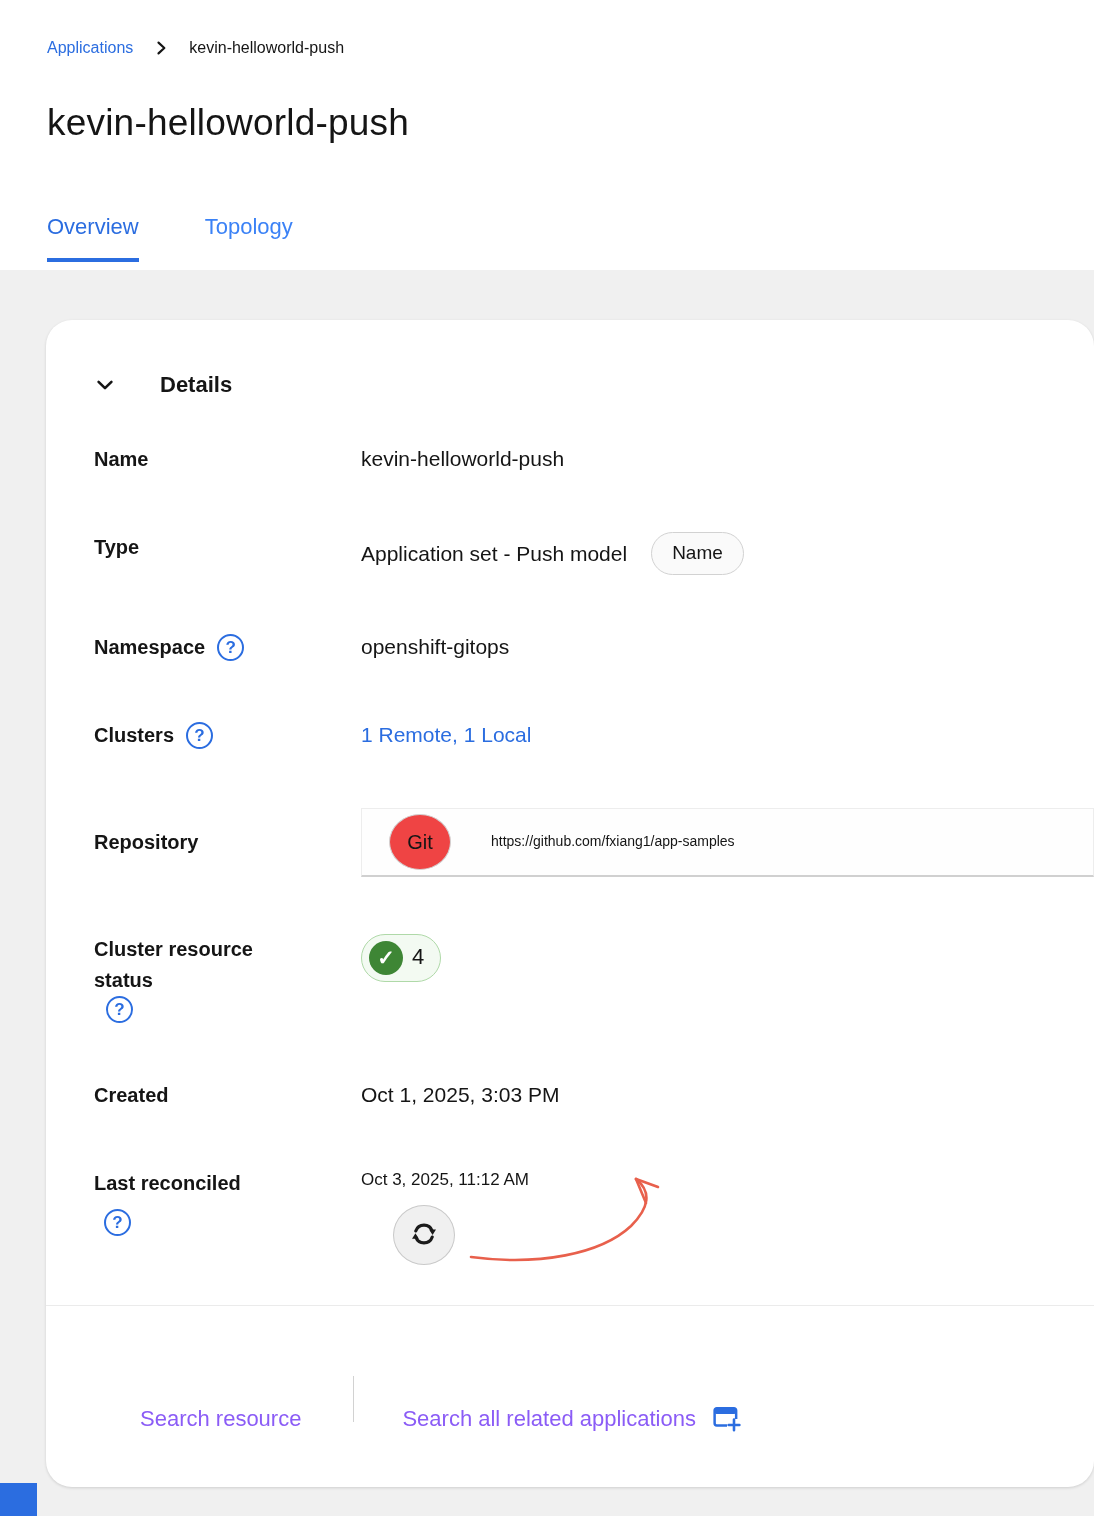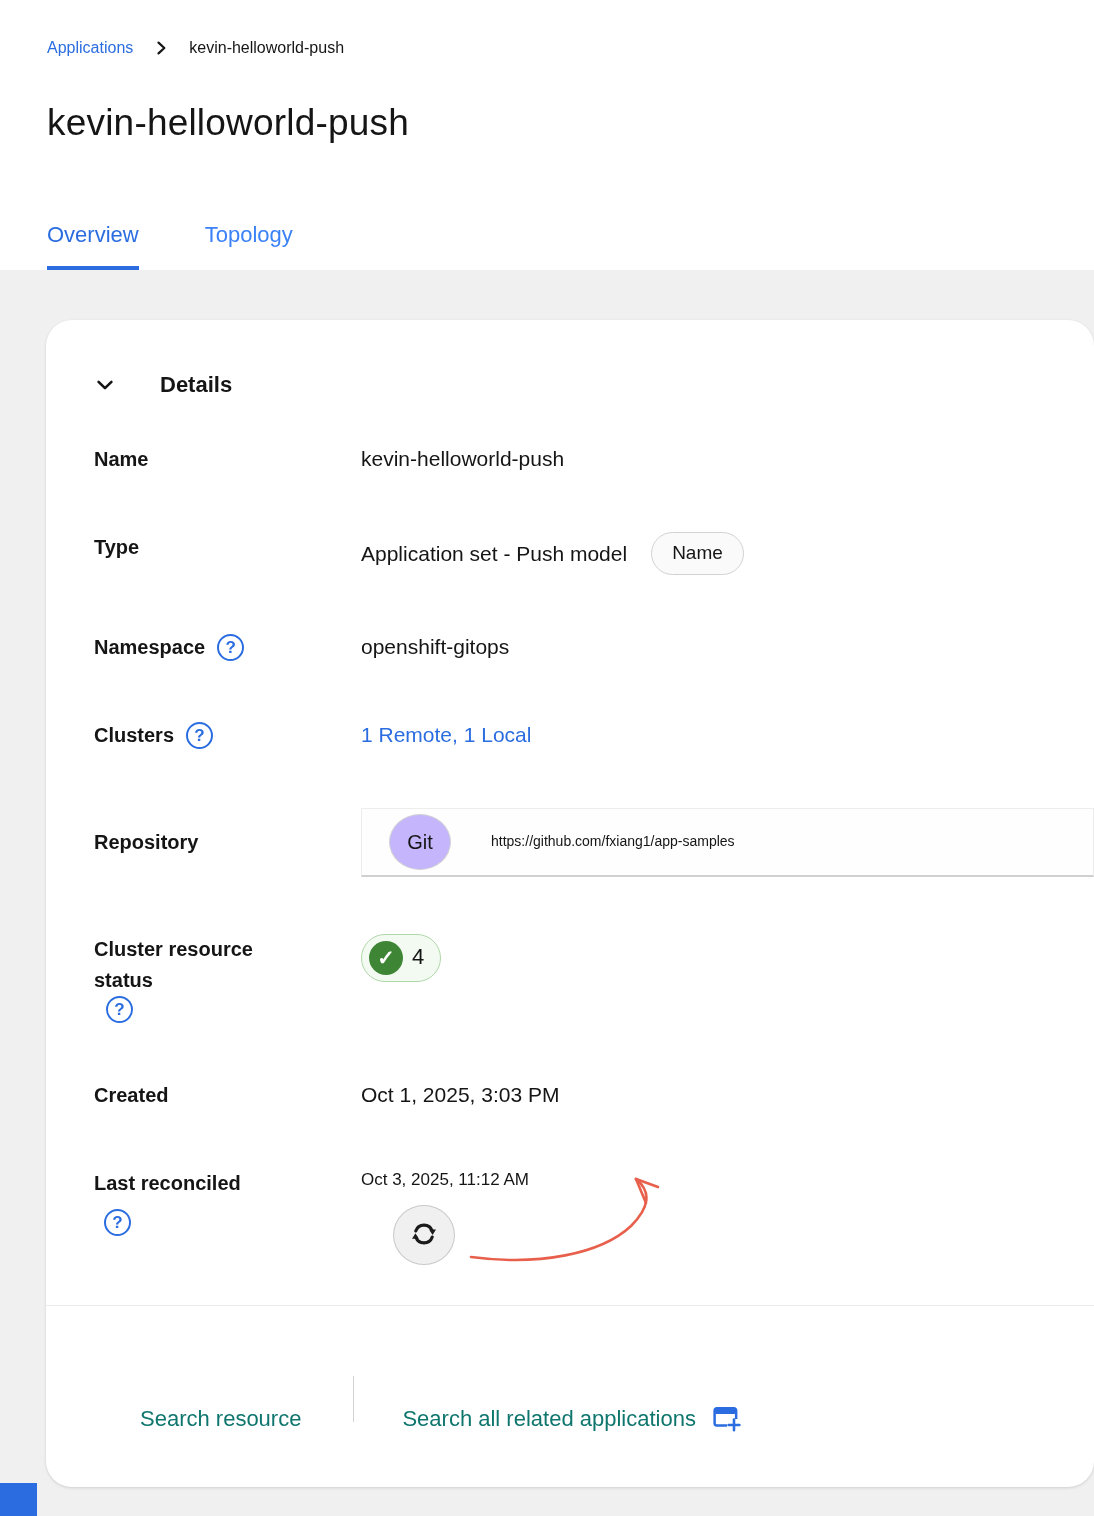--- a/index.html
+++ b/index.html
@@ -9,21 +9,21 @@
     color: #151515;
     background: #ffffff;
   }
   
   .header { background: #ffffff; height: 270px; padding: 38px 0 0 47px; position: relative; }
   .breadcrumb { display: flex; align-items: center; font-size: 16px; }
   .breadcrumb a { color: #2b6de0; text-decoration: none; cursor: pointer; }
   .crumb-sep { display: inline-flex; margin: 0 18px; }
   .crumb-current { color: #151515; }
   .page-title { margin-top: 44px; font-size: 37px; font-weight: 500; letter-spacing: 0.2px; color: #151515; }
-  .tabs { position: absolute; bottom: 0; left: 47px; display: flex; }
+  .tabs { position: absolute; bottom: 8px; left: 47px; display: flex; }
   .tab { font-size: 22px; padding-bottom: 22px; margin-right: 66px; cursor: pointer; color: #3b82f6; position: relative; }
   .tab.active { color: #2b6de0; }
   .tab.active::after { content: ""; position: absolute; left: 0; right: 0; bottom: 0; height: 4px; background: #2b6de0; }
   
   .content { background: #f0f0f0; height: 1246px; padding-top: 50px; overflow: hidden; }
   .card {
     background: #ffffff; margin-left: 46px; width: calc(100% - 46px);
     box-shadow: 0 1px 3px rgba(3,3,3,0.14); padding: 52px 0 0 48px; border-radius: 26px;
   }
   
@@ -50,21 +50,21 @@
     border: 1px solid #d2d2d2; background: #fafafa; border-radius: 24px;
     padding: 7px 20px; font-size: 19px; color: #151515;
   }
   
   .repo-box {
     background: #fefefe; border: 1px solid #ededed; border-bottom: 2px solid #d0d0d0;
     width: 100%; min-height: 66px; display: flex; align-items: center; padding: 5px 10px;
   }
   .git-badge {
     flex: 0 0 62px; width: 62px; height: 56px; border-radius: 50%;
-    background: #c4b5fd; border: 1px solid #d2d2d2; color: #151515;
+    background: #ef4444; border: 1px solid #d2d2d2; color: #151515;
     display: inline-flex; align-items: center; justify-content: center;
     font-size: 20px; margin-left: 17px;
   }
   .repo-url { font-size: 14px; margin-left: 40px; white-space: nowrap; }
   
   .status-badge {
     display: inline-flex; align-items: center; background: #f3faf2;
     border: 1px solid #afd9a8; border-radius: 26px; padding: 6px 16px 6px 7px; cursor: pointer;
   }
   .check-circle {
@@ -80,21 +80,21 @@
   .recon-date { font-size: 17px; }
   .sync-btn {
     margin-top: 14px; margin-left: 32px; width: 62px; height: 60px; border-radius: 50%;
     background: #f0f0f0; border: 1px solid #c9c9c9; display: inline-flex;
     align-items: center; justify-content: center; cursor: pointer;
   }
   .arrow-svg { position: absolute; left: 88px; top: -6px; pointer-events: none; overflow: visible; }
   
   .card-divider { border: none; border-top: 1px solid #ebebeb; margin: 40px 0 0 -48px; width: calc(100% + 48px); }
   .card-links { display: flex; align-items: center; padding: 58px 0 54px 46px; }
-  .card-link { font-size: 22px; color: #0f766e; text-decoration: none; cursor: pointer; display: inline-flex; align-items: center; margin-top: 41px; }
+  .card-link { font-size: 22px; color: #8b5cf6; text-decoration: none; cursor: pointer; display: inline-flex; align-items: center; margin-top: 41px; }
   .vdiv { width: 1px; height: 46px; background: #d2d2d2; margin: 0 48px 0 52px; }
   .link-icon { margin-left: 16px; display: inline-flex; }
   
   .corner-bar { position: fixed; left: 0; bottom: 0; width: 37px; height: 33px; background: #2b6de0; }
 </style>
 </head>
 <body>
 
 <div class="header">
   <nav class="breadcrumb">

